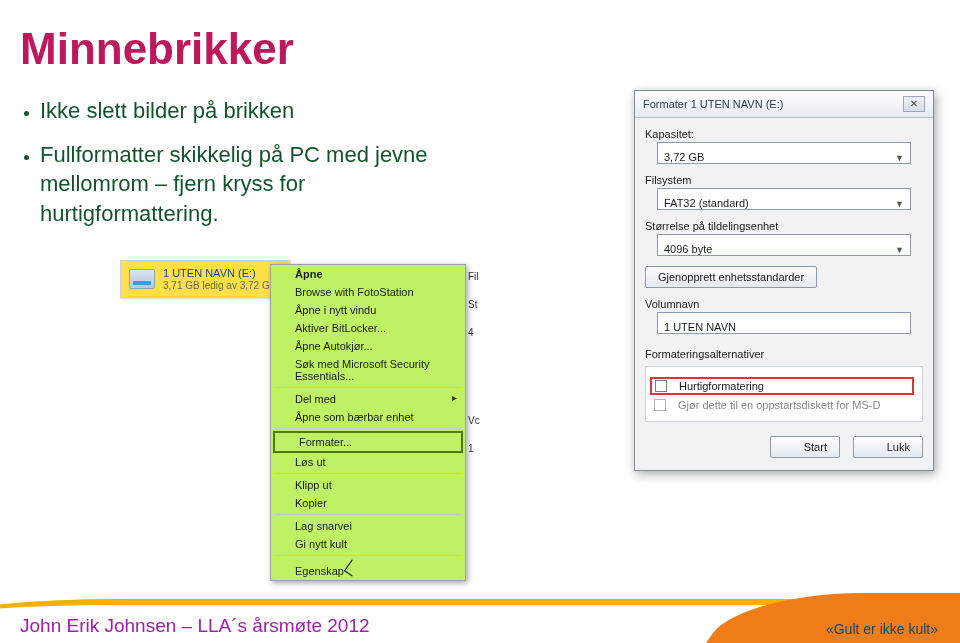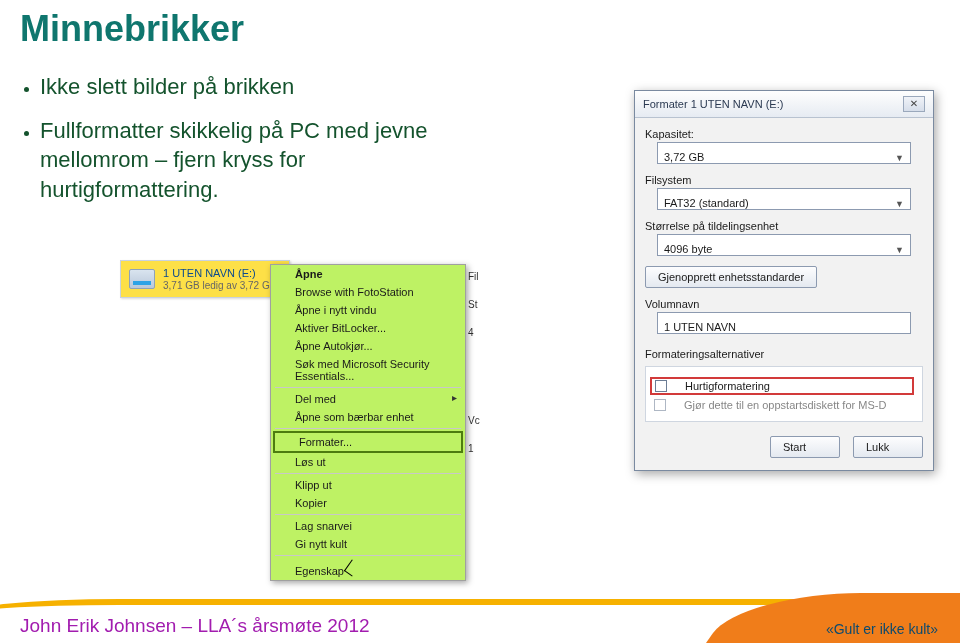--- a/index.html
+++ b/index.html
@@ -5,24 +5,24 @@
   * { box-sizing: border-box; margin: 0; padding: 0; }
   body {
     width: 960px;
     height: 643px;
     font-family: Arial, Helvetica, sans-serif;
     background: #fff;
     position: relative;
     overflow: hidden;
   }
   .slide-title {
-    font-size: 36px;
+    font-size: 44px;
     font-weight: bold;
-    color: #0f766e;
-    padding: 8px 0 0 20px;
+    color: #be185d;
+    padding: 24px 0 0 20px;
   }
   .bullets {
     margin: 22px 0 0 40px;
     font-size: 22px;
     color: #14532d;
     line-height: 1.35;
   }
   .bullets li { margin-bottom: 14px; max-width: 420px; }
   .bullets li::marker { font-size: 16px; }
 
@@ -138,31 +138,31 @@
     padding: 0 6px;
   }
   .combo .caret { font-size: 9px; color: #555; }
   .dlg .btn {
     display: inline-block;
     min-width: 70px;
     padding: 4px 12px;
     border: 1px solid #8c9ab0;
     background: linear-gradient(#fdfdfe,#e4e9f0);
     border-radius: 2px;
-    text-align: left;
+    text-align: right;
   }
   .dlg .btn-row { text-align: right; padding: 14px 10px 0 10px; }
   .dlg .btn + .btn { margin-left: 10px; }
   .dlg .panel {
     margin: 6px 10px 0 10px;
     border: 1px solid #cfd6e0;
     background: #fff;
     padding: 6px 8px 10px 8px;
   }
-  .chk { display: flex; align-items: center; gap: 18px; margin-top: 4px; }
+  .chk { display: flex; align-items: center; gap: 12px; margin-top: 4px; }
   .chk .box {
     width: 12px; height: 12px; border: 1px solid #6c7d95; background: #fff;
   }
   .chk.hl { border: 2px solid #d23a3a; padding: 1px 3px; margin-left: -4px; }
   .restore-row { margin: 10px 10px 0 10px; }
 
   
   .footer {
     position: absolute;
     left: 0; right: 0; bottom: 0;

